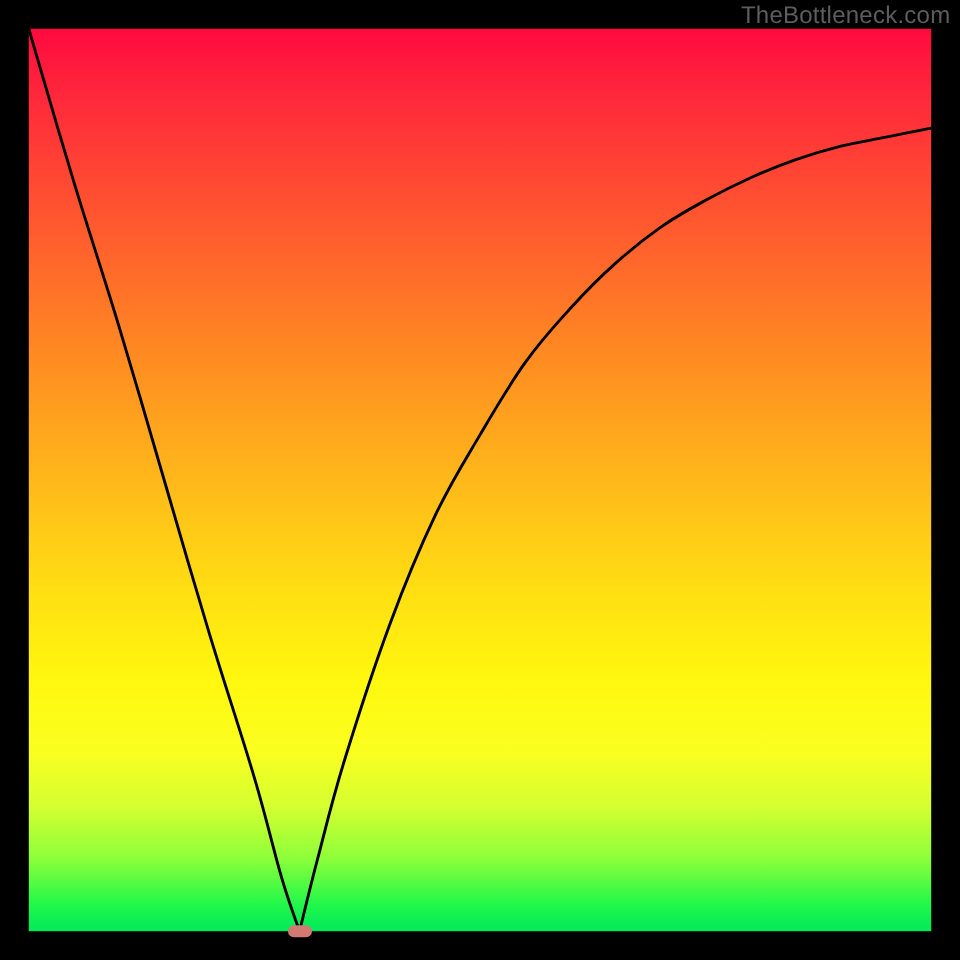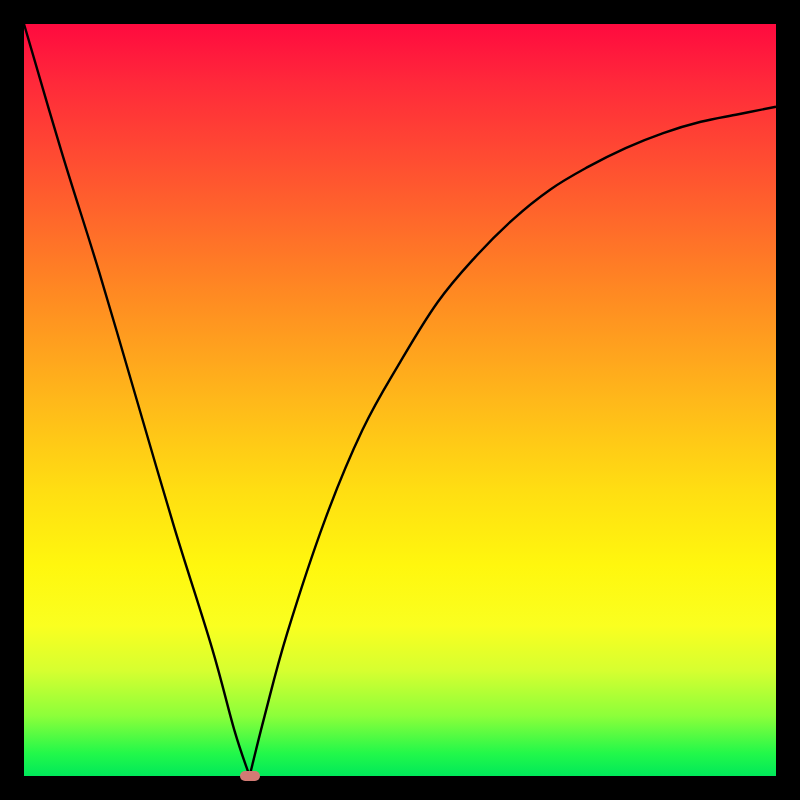--- a/index.html
+++ b/index.html
@@ -68,20 +68,21 @@
     border-radius: 5px;
     background: #d17a74;
     transform: translate(-50%, -50%);
   }
 </style>
 </head>
 <body>
 
 <div class="frame">
 
+  <div class="watermark">TheBottleneck.com</div>
 
   <div class="plot-area">
 
     <svg class="curve" viewBox="0 0 752 752" preserveAspectRatio="none">
 
       <path id="curve-path" d="M 0.00 0.00 C 6.77 23.01, 24.06 83.17, 37.60 127.84 C 51.14 172.51, 61.66 203.49, 75.20 248.16 C 88.74 292.83, 99.26 329.98, 112.80 376.00 C 126.34 422.02, 136.86 459.17, 150.40 503.84 C 163.94 548.51, 177.17 587.61, 188.00 624.16 C 198.83 660.71, 203.79 683.87, 210.56 706.88 C 217.33 729.89, 222.89 743.88, 225.60 752.00 C 228.31 760.12, 225.60 752.00, 225.60 752.00 C 225.60 752.00, 222.89 762.83, 225.60 752.00 C 228.31 741.17, 233.87 717.56, 240.64 691.84 C 247.41 666.12, 252.37 644.31, 263.20 609.12 C 274.03 573.93, 287.26 532.87, 300.80 496.32 C 314.34 459.77, 324.86 434.51, 338.40 406.08 C 351.94 377.65, 362.46 361.41, 376.00 338.40 C 389.54 315.39, 400.06 297.19, 413.60 278.24 C 427.14 259.29, 437.66 248.01, 451.20 233.12 C 464.74 218.23, 475.26 207.70, 488.80 195.52 C 502.34 183.34, 512.86 174.92, 526.40 165.44 C 539.94 155.96, 550.46 150.32, 564.00 142.88 C 577.54 135.44, 588.06 130.17, 601.60 124.08 C 615.14 117.99, 625.66 113.78, 639.20 109.04 C 652.74 104.30, 663.26 101.14, 676.80 97.76 C 690.34 94.38, 700.86 92.95, 714.40 90.24 C 727.94 87.53, 745.23 84.07, 752.00 82.72" fill="none" stroke="#000" stroke-width="2.4"></path>
     </svg>
 
     <div id="min-marker" class="marker" style="left: 225.6px; top: 752px; background: rgb(209, 122, 116);"></div>
   </div>

